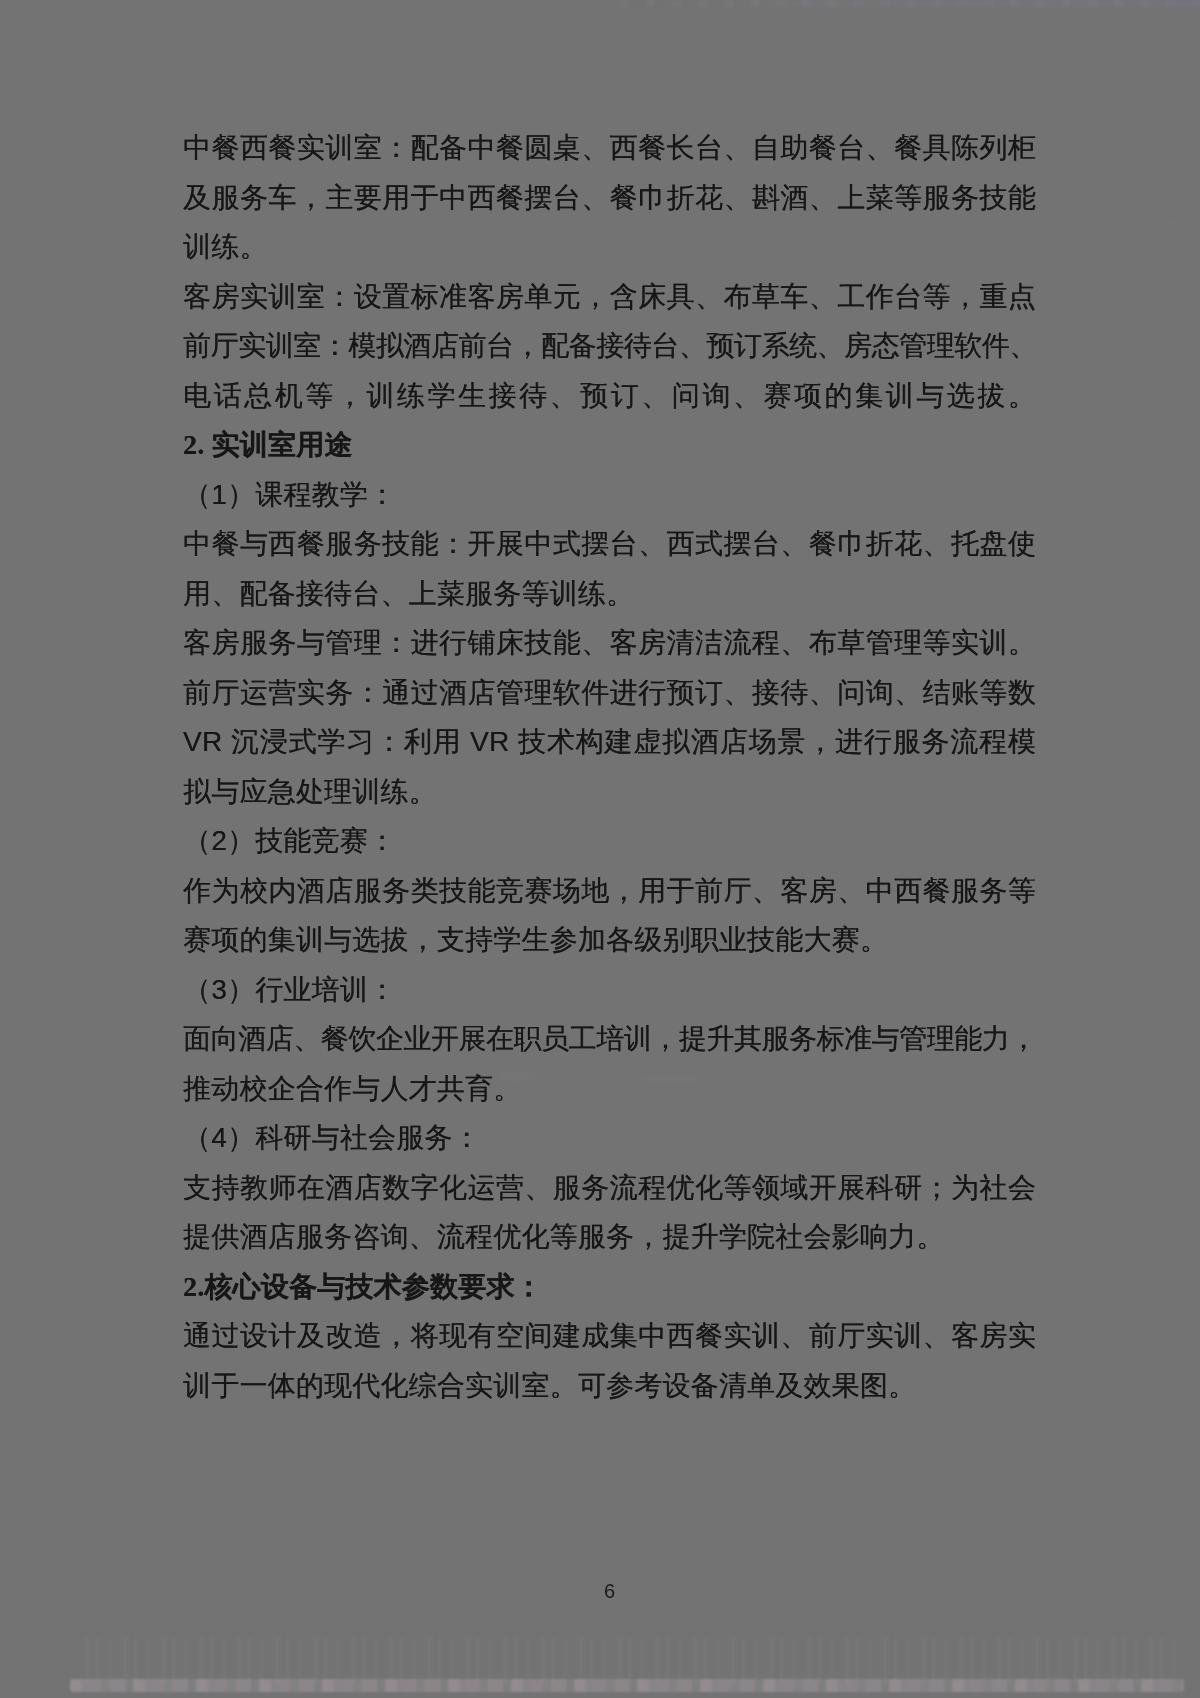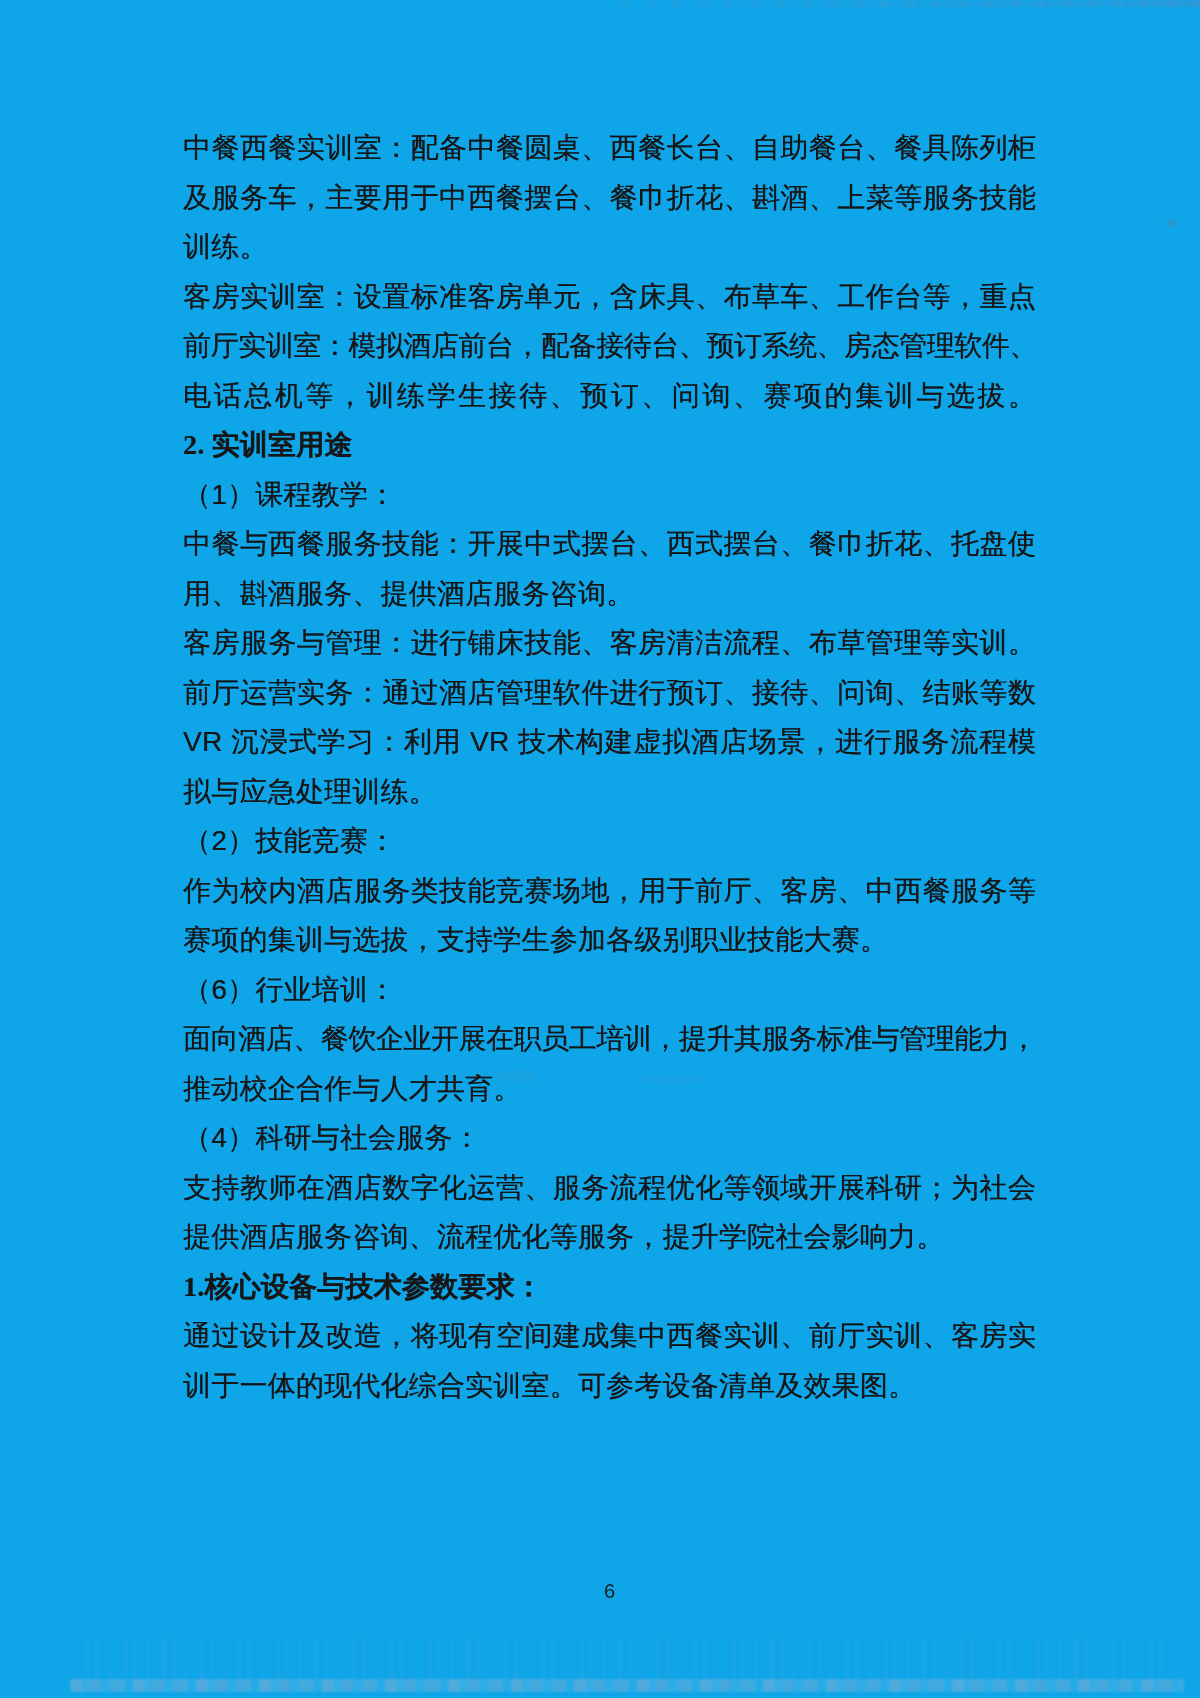--- a/index.html
+++ b/index.html
@@ -1,19 +1,19 @@
 <!DOCTYPE html>
 <html><head>
 <meta charset="utf-8">
 <style>
   html,body{margin:0;padding:0;background:#ffffff;}
   .page{
     position:relative;
     width:1200px;height:1698px;
-    background:#0ea5e9;
+    background:#737373;
     overflow:hidden;
     font-family:"Liberation Sans","DejaVu Sans",sans-serif;
   }
   .content{
     position:absolute;
     left:183px;top:123px;width:853px;
     color:#161616;
   }
   .line{
     height:49.5px;
@@ -89,35 +89,35 @@
   <div class="content" id="doc-body">
       <div class="line justify">中餐西餐实训室：配备中餐圆桌、西餐长台、自助餐台、餐具陈列柜</div>
       <div class="line justify">及服务车，主要用于中西餐摆台、餐巾折花、斟酒、上菜等服务技能</div>
       <div class="line">训练。</div>
       <div class="line justify">客房实训室：设置标准客房单元，含床具、布草车、工作台等，重点</div>
       <div class="line justify tight">前厅实训室：模拟酒店前台，配备接待台、预订系统、房态管理软件、</div>
       <div class="line justify">电话总机等，训练学生接待、预订、问询、赛项的集训与选拔。</div>
       <div class="line bold">2. 实训室用途</div>
       <div class="line">（1）课程教学：</div>
       <div class="line justify">中餐与西餐服务技能：开展中式摆台、西式摆台、餐巾折花、托盘使</div>
-      <div class="line">用、斟酒服务、提供酒店服务咨询。</div>
+      <div class="line">用、配备接待台、上菜服务等训练。</div>
       <div class="line justify">客房服务与管理：进行铺床技能、客房清洁流程、布草管理等实训。</div>
       <div class="line justify">前厅运营实务：通过酒店管理软件进行预订、接待、问询、结账等数</div>
       <div class="line justify">VR 沉浸式学习：利用 VR 技术构建虚拟酒店场景，进行服务流程模</div>
       <div class="line">拟与应急处理训练。</div>
       <div class="line">（2）技能竞赛：</div>
       <div class="line justify">作为校内酒店服务类技能竞赛场地，用于前厅、客房、中西餐服务等</div>
       <div class="line">赛项的集训与选拔，支持学生参加各级别职业技能大赛。</div>
-      <div class="line">（6）行业培训：</div>
+      <div class="line">（3）行业培训：</div>
       <div class="line justify tight">面向酒店、餐饮企业开展在职员工培训，提升其服务标准与管理能力，</div>
       <div class="line">推动校企合作与人才共育。</div>
       <div class="line">（4）科研与社会服务：</div>
       <div class="line justify">支持教师在酒店数字化运营、服务流程优化等领域开展科研；为社会</div>
       <div class="line">提供酒店服务咨询、流程优化等服务，提升学院社会影响力。</div>
-      <div class="line bold">1.核心设备与技术参数要求：</div>
+      <div class="line bold">2.核心设备与技术参数要求：</div>
       <div class="line justify">通过设计及改造，将现有空间建成集中西餐实训、前厅实训、客房实</div>
       <div class="line">训于一体的现代化综合实训室。可参考设备清单及效果图。</div>
     </div>
 
   <div class="page-number">6</div>
 
   <div class="bleed"></div>
   <div class="bottom-strip"></div>
 </div>
 

